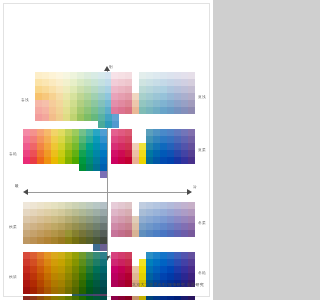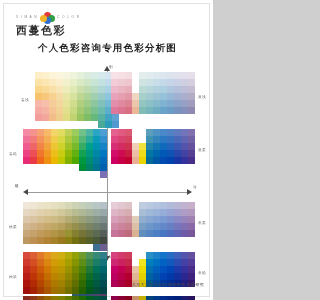--- a/index.html
+++ b/index.html
@@ -144,35 +144,21 @@
     white-space:nowrap;
     font-family:"DejaVu Sans",sans-serif;
   }
 </style>
 </head>
 <body>
 
 <div id="page">
   <div id="sheet">
 
-    <div id="brand">
-      <div id="brand-mark">
-        <span id="brand-latin-l">X I M A N</span>
-        <span id="brand-dots">
-            <span class="bd" style="background: rgb(224, 58, 58); left: 4px; top: 0px;"></span>
-            <span class="bd" style="background: rgb(47, 158, 68); left: 8px; top: 2.5px;"></span>
-            <span class="bd" style="background: rgb(47, 111, 208); left: 4px; top: 5px;"></span>
-            <span class="bd" style="background: rgb(240, 180, 41); left: 0px; top: 2.5px;"></span>
-          </span>
-        <span id="brand-latin-r">C O L O R</span>
-      </div>
-      <div id="brand-cn">西蔓色彩</div>
-    </div>
-
-    <div id="chart-title">个人色彩咨询专用色彩分析图</div>
+
 
     <div id="plot">
 
       <div id="axis-v"></div>
       <div id="axis-h"></div>
 
       <div class="arrow" id="arrow-top"></div>
       <div class="arrow" id="arrow-bottom"></div>
       <div class="arrow" id="arrow-left"></div>
       <div class="arrow" id="arrow-right"></div>

